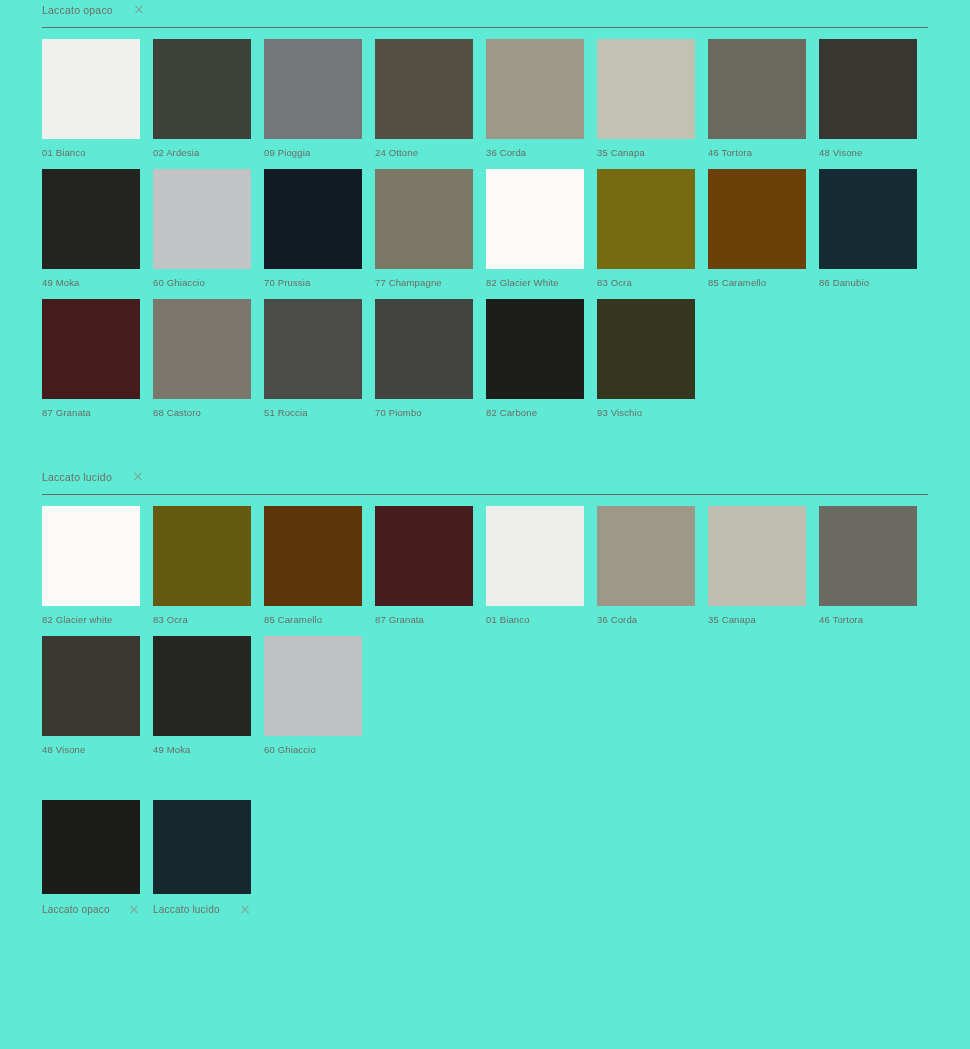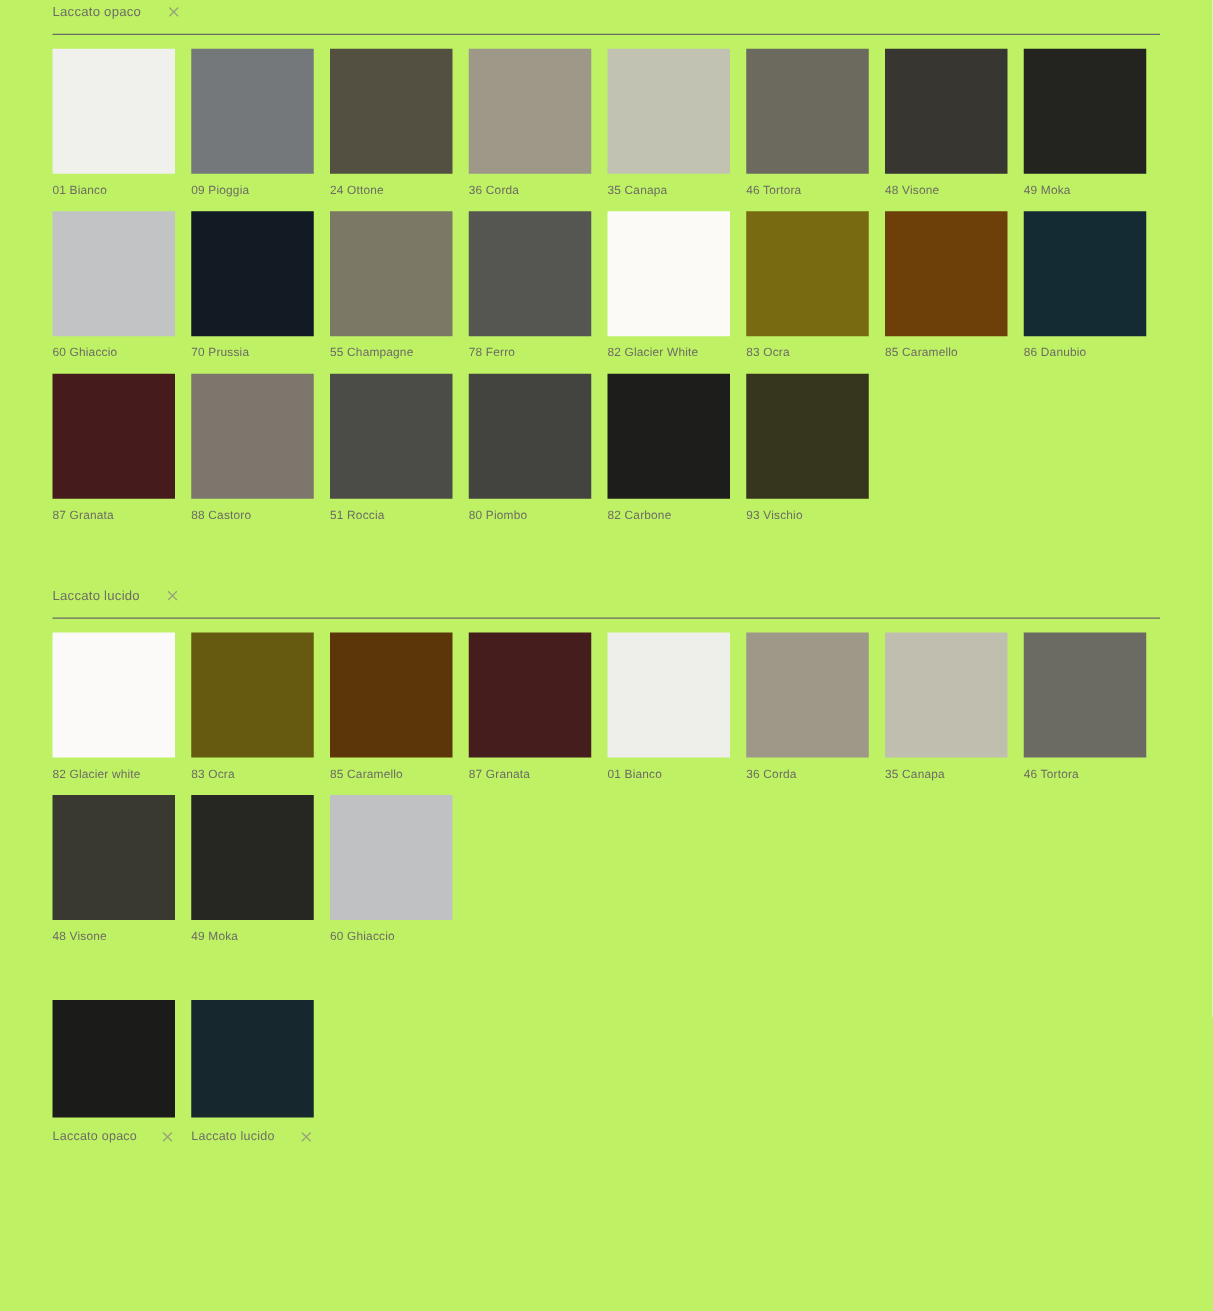--- a/index.html
+++ b/index.html
@@ -4,21 +4,21 @@
 <style>
   * { box-sizing: border-box; }
   html, body {
     margin: 0; padding: 0;
     background: #f5f5f0;
     font-family: "Liberation Sans", sans-serif;
   }
   .page {
     width: 970px;
     min-height: 1049px;
-    background: #bef264;
+    background: #5eead4;
     position: relative;
     overflow: hidden;
   }
   
   .section { padding: 0 42px 0 42px; }
   .section-head {
     display: flex;
     align-items: center;
     gap: 20px;
     height: 20px;
@@ -108,20 +108,24 @@
       <span class="section-title">Laccato opaco</span>
       <span class="close-icon"></span>
     </div>
     <div class="rule"></div>
     <div class="grid">
         <div class="swatch-cell">
           <div class="swatch" style="background: rgb(240, 240, 236);"></div>
           <div class="swatch-label">01 Bianco</div>
         </div>
         <div class="swatch-cell">
+          <div class="swatch" style="background: rgb(62, 66, 56);"></div>
+          <div class="swatch-label">02 Ardesia</div>
+        </div>
+        <div class="swatch-cell">
           <div class="swatch" style="background: rgb(117, 120, 122);"></div>
           <div class="swatch-label">09 Pioggia</div>
         </div>
         <div class="swatch-cell">
           <div class="swatch" style="background: rgb(84, 80, 65);"></div>
           <div class="swatch-label">24 Ottone</div>
         </div>
         <div class="swatch-cell">
           <div class="swatch" style="background: rgb(157, 152, 135);"></div>
           <div class="swatch-label">36 Corda</div>
@@ -145,25 +149,21 @@
         <div class="swatch-cell">
           <div class="swatch" style="background: rgb(194, 195, 196);"></div>
           <div class="swatch-label">60 Ghiaccio</div>
         </div>
         <div class="swatch-cell">
           <div class="swatch" style="background: rgb(18, 26, 36);"></div>
           <div class="swatch-label">70 Prussia</div>
         </div>
         <div class="swatch-cell">
           <div class="swatch" style="background: rgb(124, 120, 102);"></div>
-          <div class="swatch-label">55 Champagne</div>
-        </div>
-        <div class="swatch-cell">
-          <div class="swatch" style="background: rgb(85, 86, 82);"></div>
-          <div class="swatch-label">78 Ferro</div>
+          <div class="swatch-label">77 Champagne</div>
         </div>
         <div class="swatch-cell">
           <div class="swatch" style="background: rgb(251, 250, 247);"></div>
           <div class="swatch-label">82 Glacier White</div>
         </div>
         <div class="swatch-cell">
           <div class="swatch" style="background: rgb(119, 106, 16);"></div>
           <div class="swatch-label">83 Ocra</div>
         </div>
         <div class="swatch-cell">
@@ -181,21 +181,21 @@
         <div class="swatch-cell">
           <div class="swatch" style="background: rgb(125, 118, 109);"></div>
           <div class="swatch-label">88 Castoro</div>
         </div>
         <div class="swatch-cell">
           <div class="swatch" style="background: rgb(75, 76, 72);"></div>
           <div class="swatch-label">51 Roccia</div>
         </div>
         <div class="swatch-cell">
           <div class="swatch" style="background: rgb(67, 67, 64);"></div>
-          <div class="swatch-label">80 Piombo</div>
+          <div class="swatch-label">70 Piombo</div>
         </div>
         <div class="swatch-cell">
           <div class="swatch" style="background: rgb(29, 29, 27);"></div>
           <div class="swatch-label">82 Carbone</div>
         </div>
         <div class="swatch-cell">
           <div class="swatch" style="background: rgb(54, 54, 31);"></div>
           <div class="swatch-label">93 Vischio</div>
         </div>
       </div>

